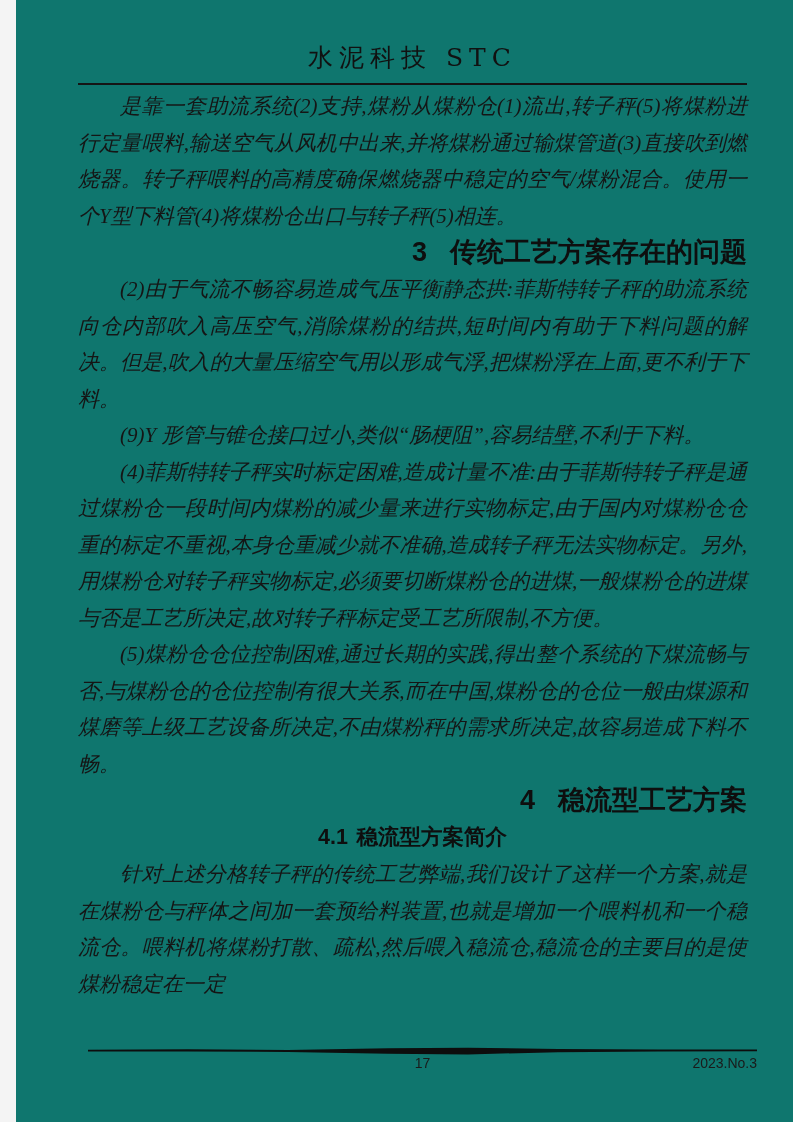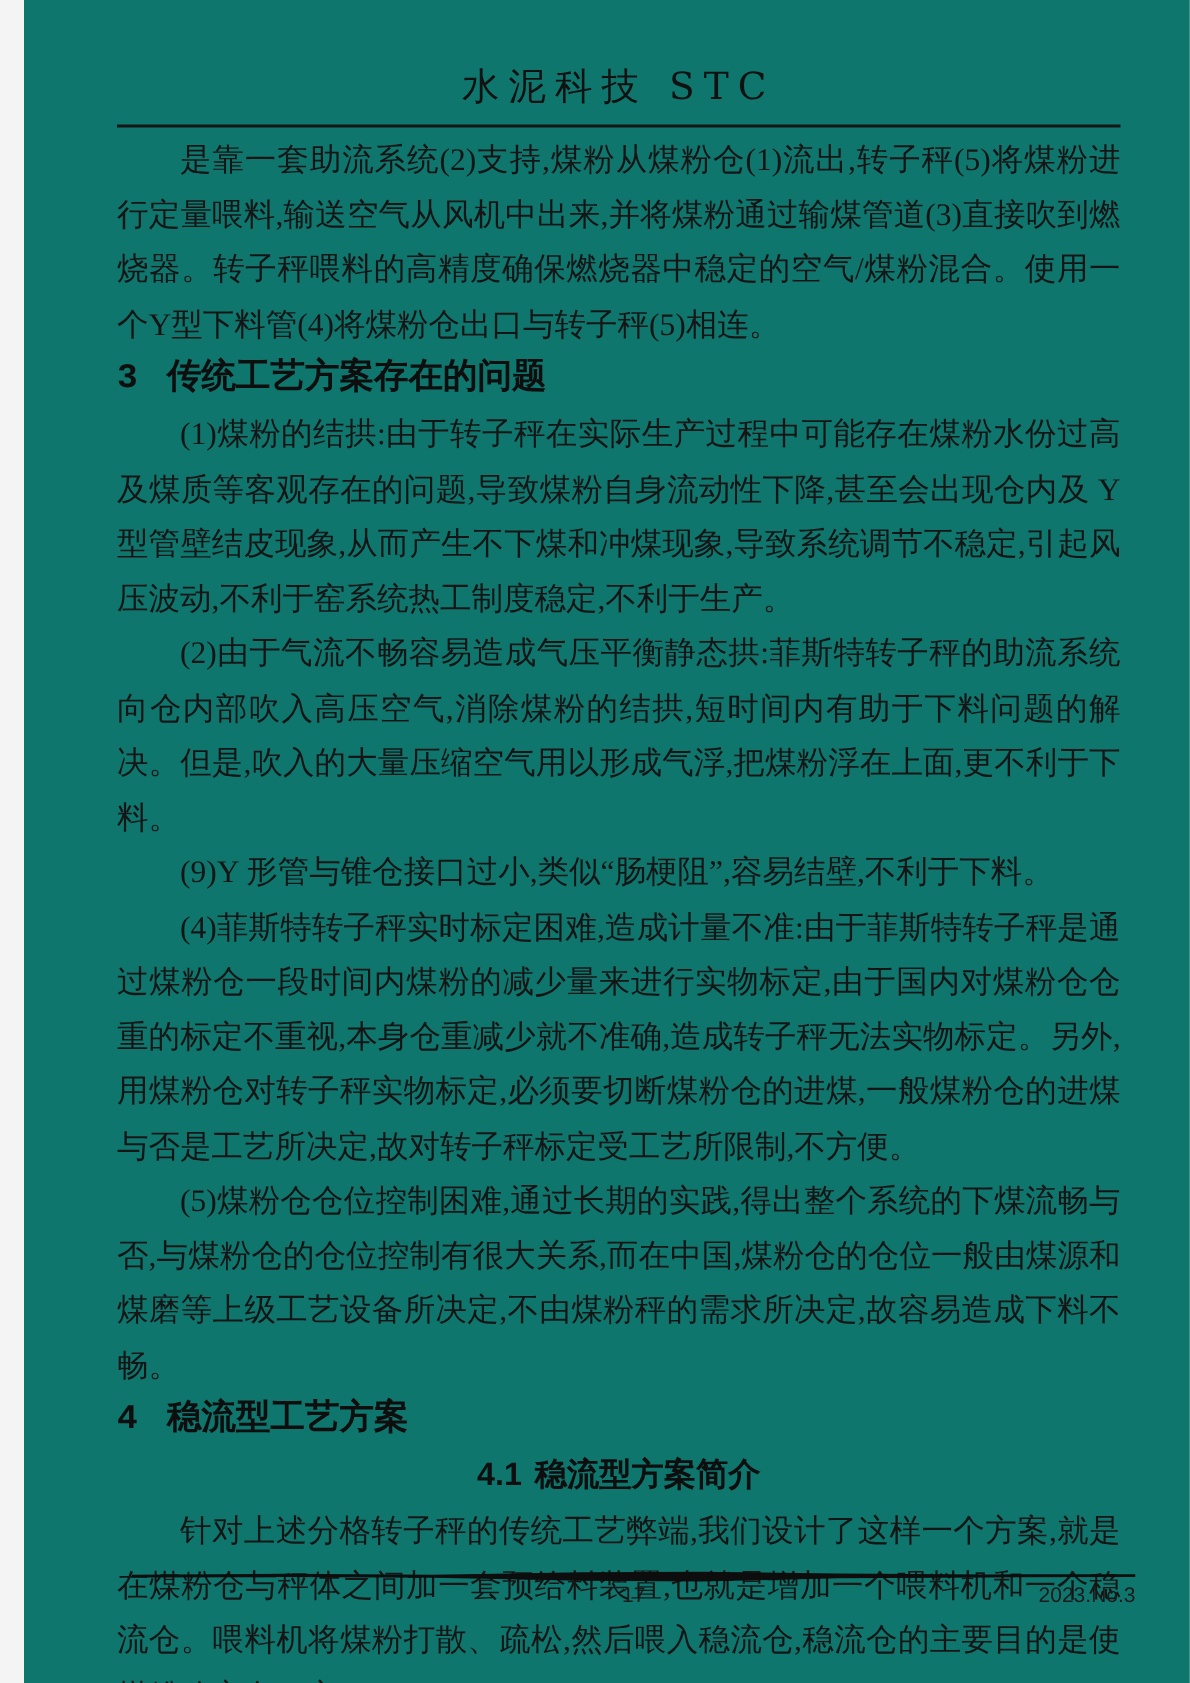--- a/index.html
+++ b/index.html
@@ -29,28 +29,28 @@
     border-top: 2px solid #151515;
   }
   .content {
     margin: 0 62px;
     padding-top: 3px;
     font-size: 21px;
     line-height: 36.5px;
     text-align: justify;
     color: #151515;
   }
-  .body-par { margin: 0; text-indent: 2em; }
+  .body-par { margin: 0; text-indent: 2em; font-style: italic; }
   .h-l1 {
     margin: 0;
-    font-size: 23px;
+    font-size: 27px;
     font-weight: bold;
-    font-family: Liberation Mono, monospace;
+    font-family: Liberation Sans, sans-serif;
     line-height: 37px;
-    text-align: left;
+    text-align: right;
     color: #0e0e0e;
   }
   .h-l1 .h-num { margin-right: 0.85em; }
   .h-l2 {
     margin: 0;
     font-size: 21.5px;
     font-weight: bold;
     font-family: "Liberation Sans", sans-serif;
     line-height: 37px;
     text-align: center;
@@ -86,21 +86,20 @@
   </div>
 
   <div class="content">
 
     <p class="body-par">是靠一套助流系统(2)支持,煤粉从煤粉仓(1)流出,转子秤(5)将煤粉进行定量喂料,输送空气从风机中出来,并将煤粉通过输煤管道(3)直接吹到燃烧器。转子秤喂料的高精度确保燃烧器中稳定的空气/煤粉混合。使用一个Y型下料管(4)将煤粉仓出口与转子秤(5)相连。</p>
 
     <h2 class="h-l1">
       <span class="h-num">3</span><span>传统工艺方案存在的问题</span>
     </h2>
 
-    <p class="body-par">(1)煤粉的结拱:由于转子秤在实际生产过程中可能存在煤粉水份过高及煤质等客观存在的问题,导致煤粉自身流动性下降,甚至会出现仓内及 Y 型管壁结皮现象,从而产生不下煤和冲煤现象,导致系统调节不稳定,引起风压波动,不利于窑系统热工制度稳定,不利于生产。</p>
 
     <p class="body-par">(2)由于气流不畅容易造成气压平衡静态拱:菲斯特转子秤的助流系统向仓内部吹入高压空气,消除煤粉的结拱,短时间内有助于下料问题的解决。但是,吹入的大量压缩空气用以形成气浮,把煤粉浮在上面,更不利于下料。</p>
 
     <p class="body-par">(9)Y 形管与锥仓接口过小,类似“肠梗阻”,容易结壁,不利于下料。</p>
 
     <p class="body-par">(4)菲斯特转子秤实时标定困难,造成计量不准:由于菲斯特转子秤是通过煤粉仓一段时间内煤粉的减少量来进行实物标定,由于国内对煤粉仓仓重的标定不重视,本身仓重减少就不准确,造成转子秤无法实物标定。另外,用煤粉仓对转子秤实物标定,必须要切断煤粉仓的进煤,一般煤粉仓的进煤与否是工艺所决定,故对转子秤标定受工艺所限制,不方便。</p>
 
     <p class="body-par">(5)煤粉仓仓位控制困难,通过长期的实践,得出整个系统的下煤流畅与否,与煤粉仓的仓位控制有很大关系,而在中国,煤粉仓的仓位一般由煤源和煤磨等上级工艺设备所决定,不由煤粉秤的需求所决定,故容易造成下料不畅。</p>
 
     <h2 class="h-l1">

